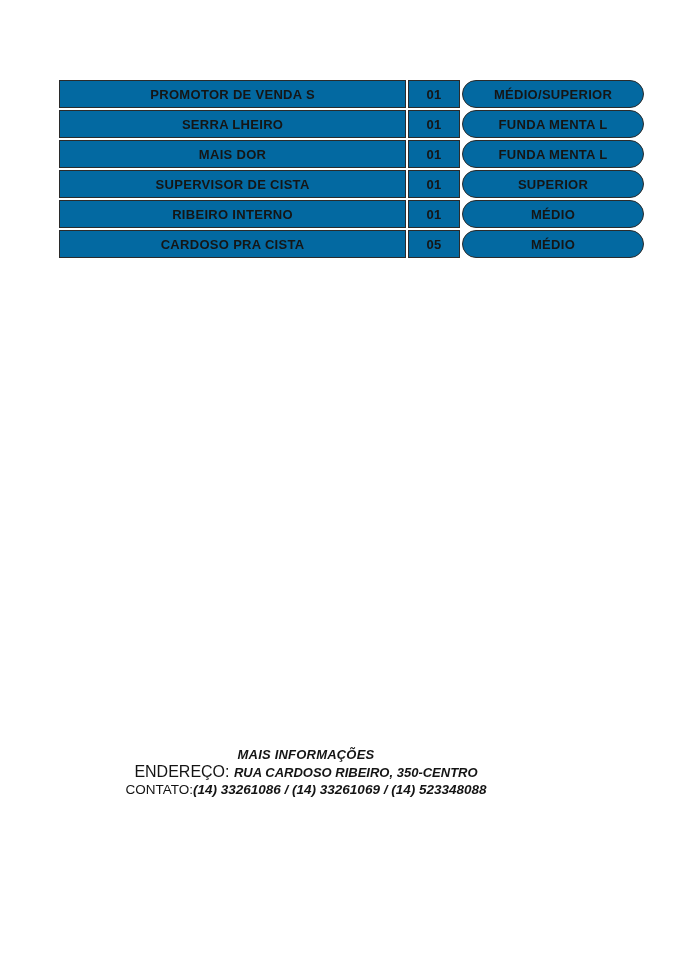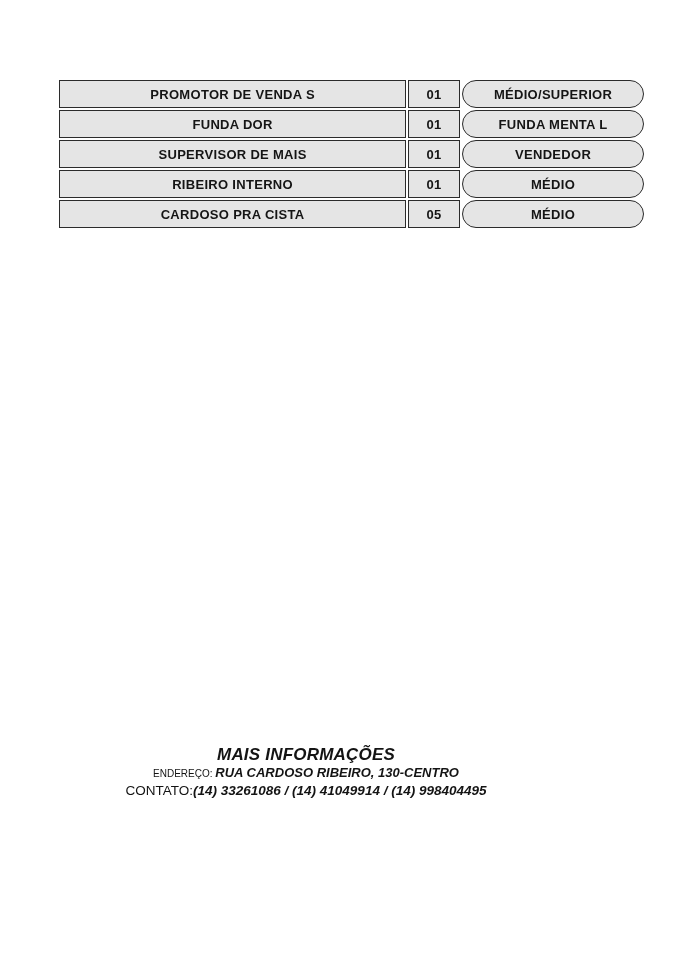--- a/index.html
+++ b/index.html
@@ -30,45 +30,45 @@
   table.jobs td {
     border: 1px solid #2b2b2b;
     box-sizing: border-box;
     height: 28px;
     text-align: center;
     vertical-align: middle;
     font-size: 13px;
     font-weight: bold;
     letter-spacing: 0.3px;
     color: #151515;
-    background: #e5e5e5;
+    background: #0369a1;
     overflow: hidden;
     white-space: nowrap;
   }
   td.col-position  { width: 334px; }
   td.col-openings  { width: 50px;  }
   td.col-education { width: 175px; border-radius: 14px; }
 
   .footer {
     position: absolute;
     left: 0;
     top: 747px;
     width: 612px;
     text-align: center;
     line-height: 16.5px;
     color: #141414;
   }
   .footer-title {
-    font-size: 17px;
+    font-size: 13px;
     font-weight: bold;
     font-style: italic;
     letter-spacing: 0.2px;
   }
   .address-label {
-    font-size: 10px;
+    font-size: 16px;
     font-weight: normal;
     font-style: normal;
   }
   .address-value {
     font-size: 13px;
     font-weight: bold;
     font-style: italic;
   }
   .contact-label {
     font-size: 13.5px;
@@ -85,40 +85,45 @@
 
 <div class="table-wrap">
   <table class="jobs">
     <tbody>
         <tr>
           <td class="col-position">PROMOTOR DE VENDA S</td>
           <td class="col-openings">01</td>
           <td class="col-education">MÉDIO/SUPERIOR</td>
         </tr>
         <tr>
-          <td class="col-position">FUNDA DOR</td>
+          <td class="col-position">SERRA LHEIRO</td>
           <td class="col-openings">01</td>
           <td class="col-education">FUNDA MENTA L</td>
         </tr>
         <tr>
-          <td class="col-position">SUPERVISOR DE MAIS</td>
+          <td class="col-position">MAIS DOR</td>
           <td class="col-openings">01</td>
-          <td class="col-education">VENDEDOR</td>
+          <td class="col-education">FUNDA MENTA L</td>
+        </tr>
+        <tr>
+          <td class="col-position">SUPERVISOR DE CISTA</td>
+          <td class="col-openings">01</td>
+          <td class="col-education">SUPERIOR</td>
         </tr>
         <tr>
           <td class="col-position">RIBEIRO INTERNO</td>
           <td class="col-openings">01</td>
           <td class="col-education">MÉDIO</td>
         </tr>
         <tr>
           <td class="col-position">CARDOSO PRA CISTA</td>
           <td class="col-openings">05</td>
           <td class="col-education">MÉDIO</td>
         </tr>
       </tbody>
   </table>
 </div>
 
 <div class="footer">
   <div class="footer-title">MAIS INFORMAÇÕES</div>
-  <div class="footer-address-line"><span class="address-label">ENDEREÇO: </span><span class="address-value">RUA CARDOSO RIBEIRO, 130-CENTRO</span></div>
-  <div class="footer-contact-line"><span class="contact-label">CONTATO:</span><span class="contact-value">(14) 33261086 / (14) 41049914 / (14) 998404495</span></div>
+  <div class="footer-address-line"><span class="address-label">ENDEREÇO: </span><span class="address-value">RUA CARDOSO RIBEIRO, 350-CENTRO</span></div>
+  <div class="footer-contact-line"><span class="contact-label">CONTATO:</span><span class="contact-value">(14) 33261086 / (14) 33261069 / (14) 523348088</span></div>
 </div>
 
 </body></html>

